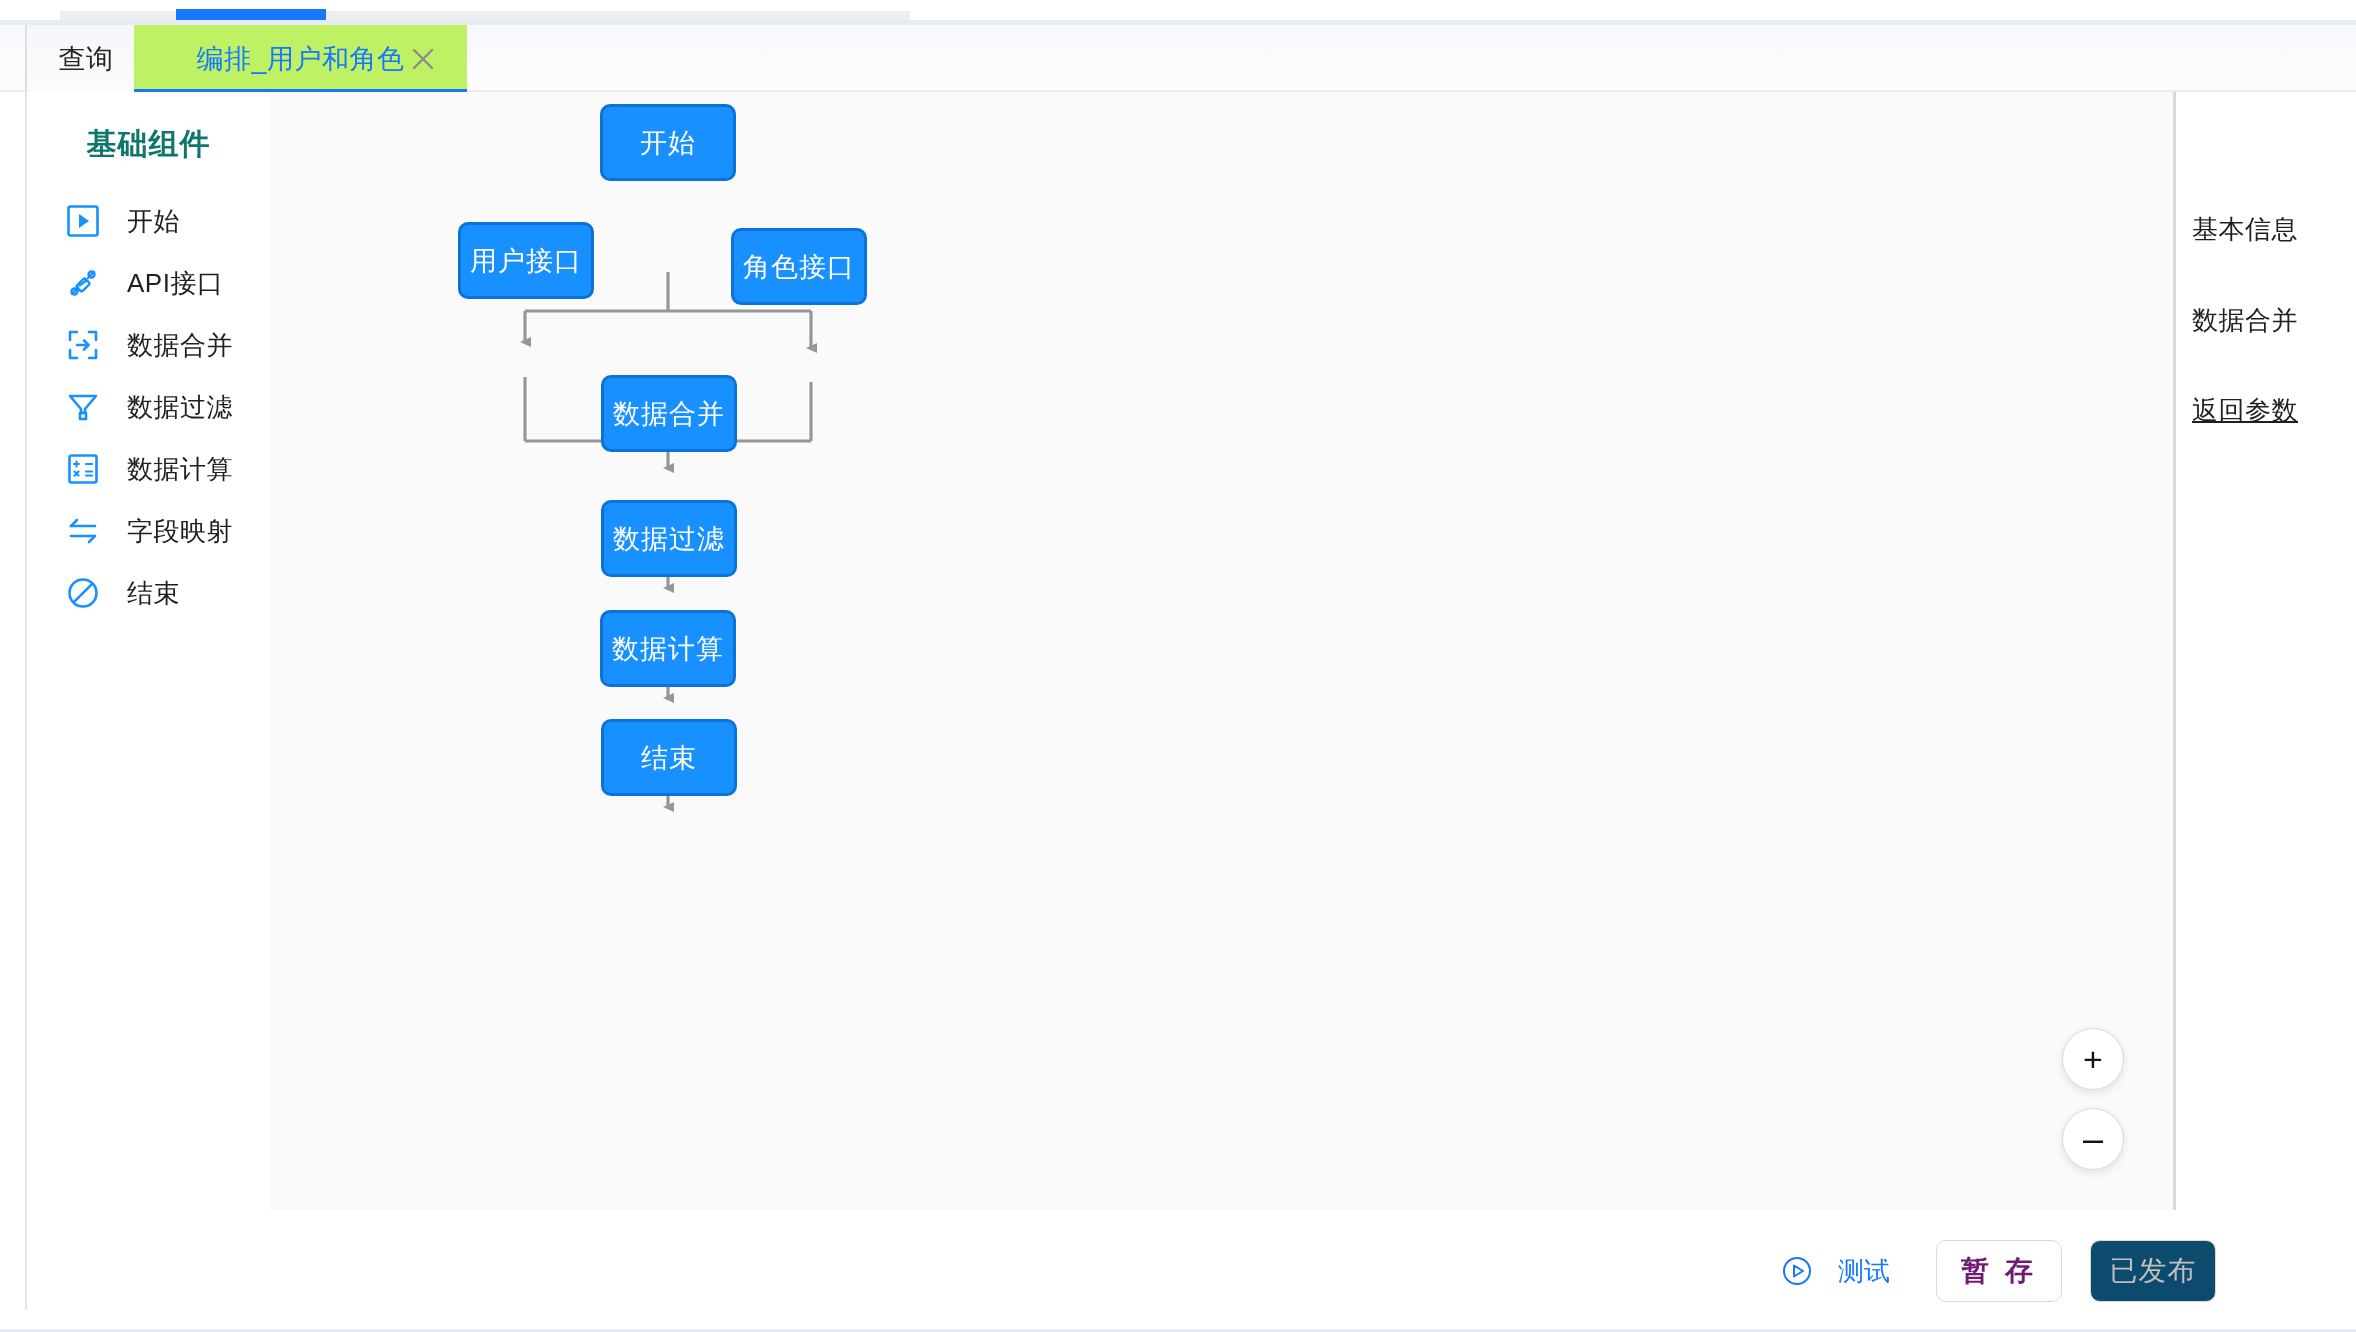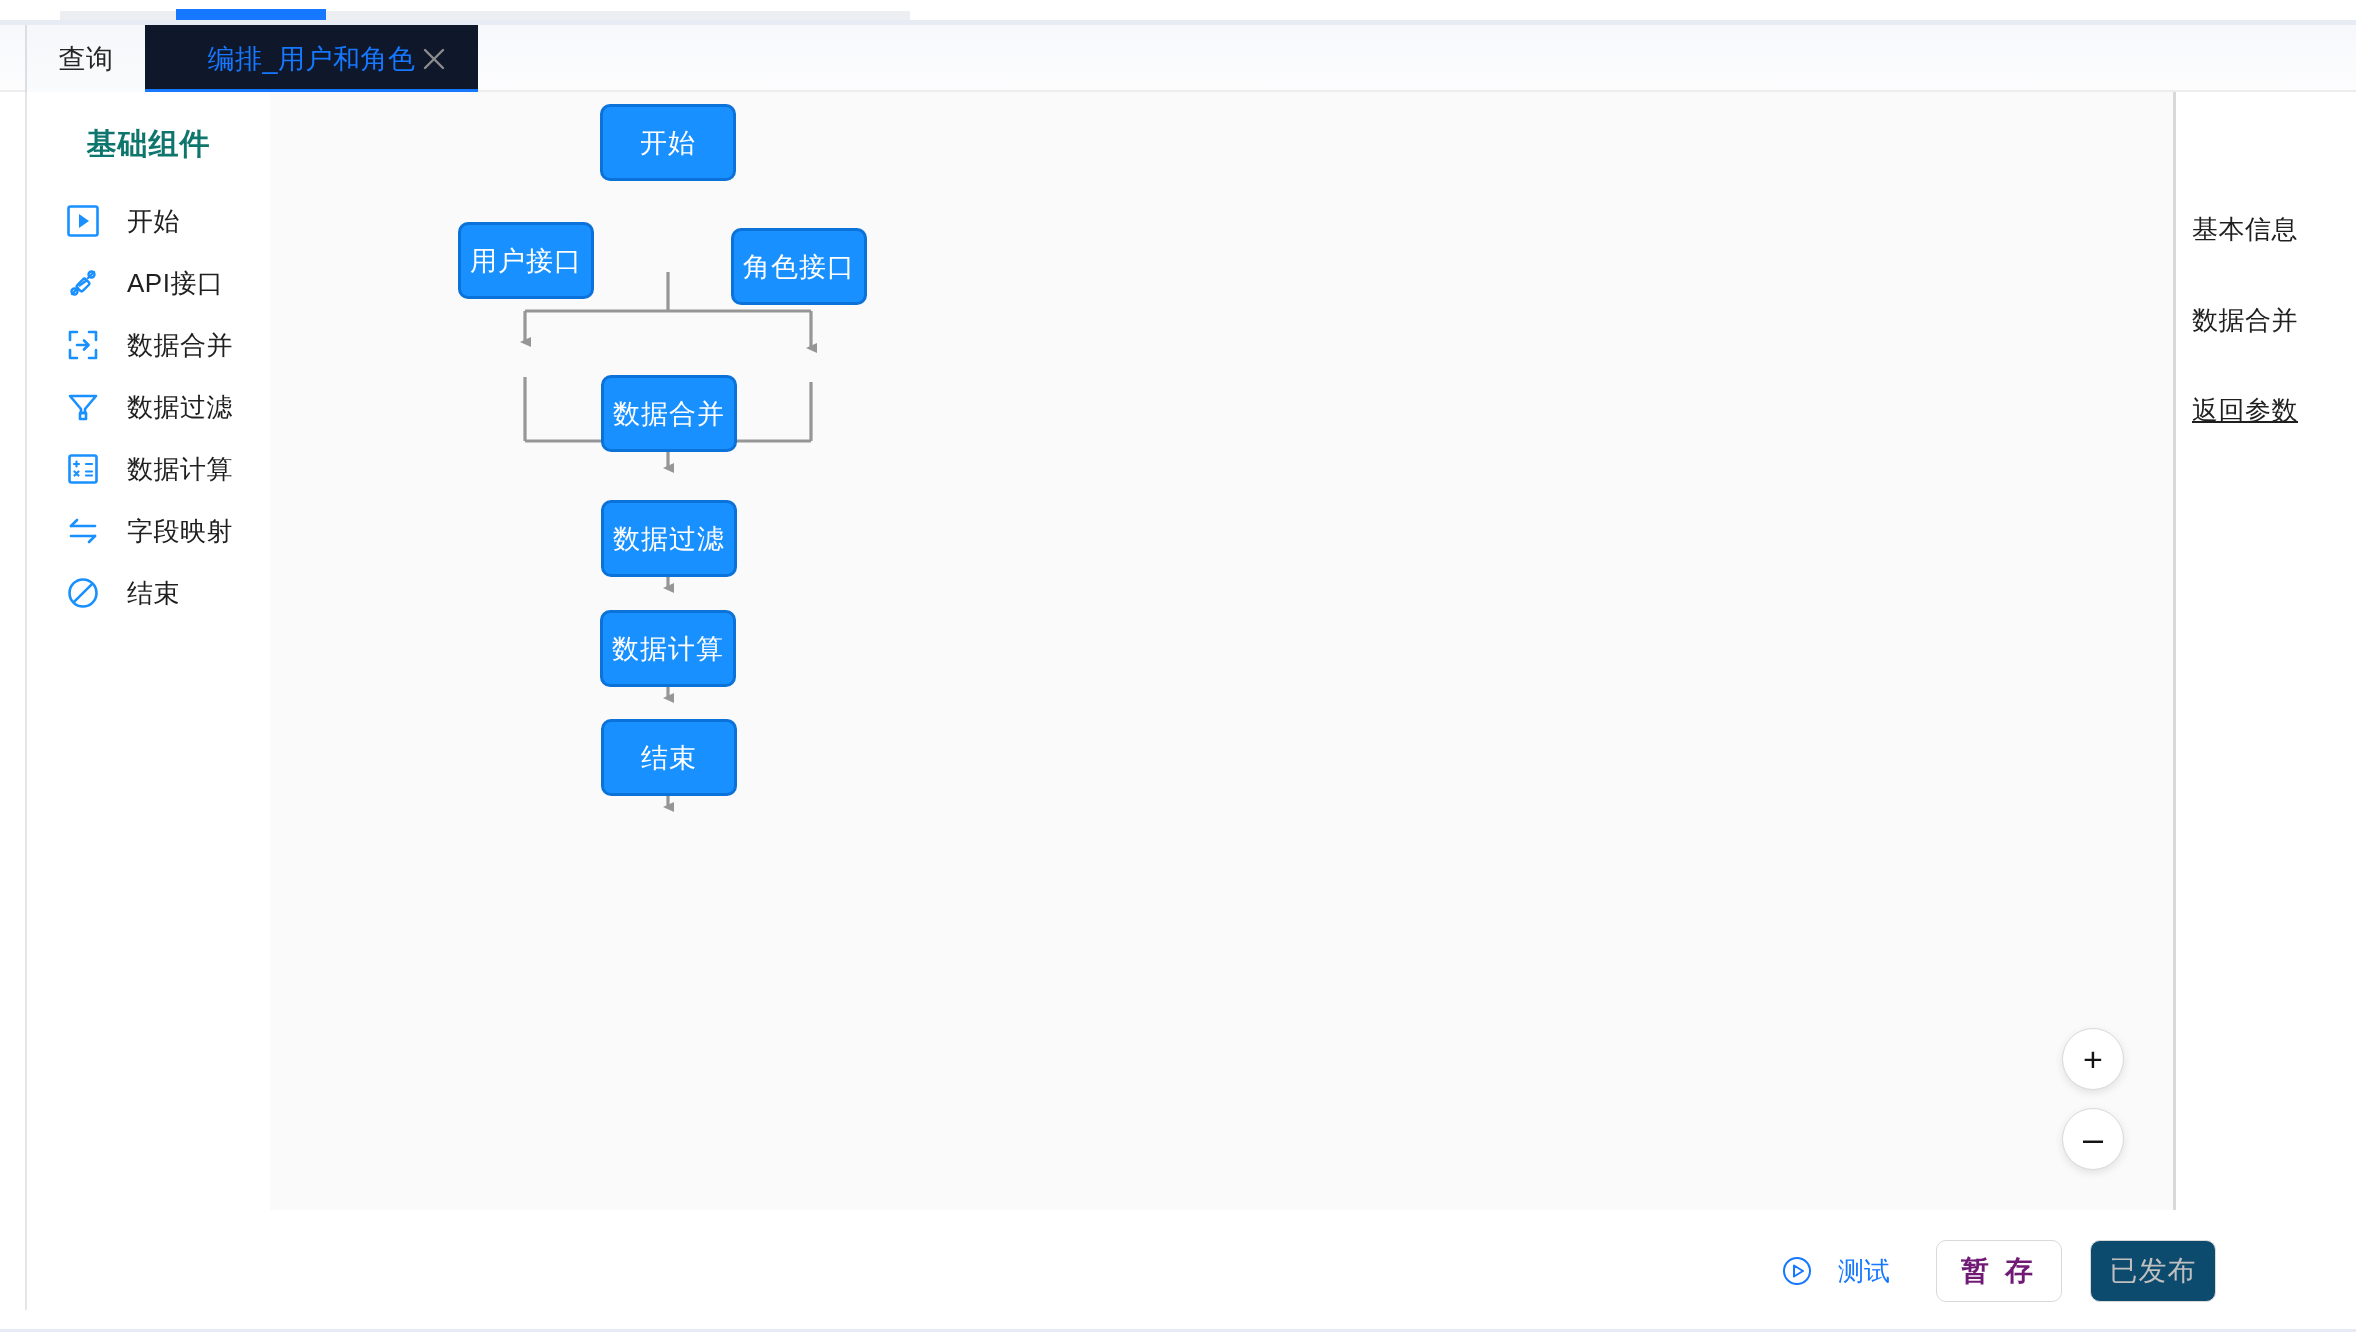--- a/index.html
+++ b/index.html
@@ -51,22 +51,22 @@
     box-sizing: border-box;
     font-size: 27px; letter-spacing: 0.5px;
     color: #262626;
     cursor: pointer;
   }
   .tab-inactive {
     left: 27px; width: 118px;
     background: linear-gradient(#f5f7fa, #fafbfc);
   }
   .tab-active {
-    left: 145px; width: 333px;
-    background: #0f172a;
+    left: 134px; width: 333px;
+    background: #bef264;
     color: #1677ff;
   }
   .tab-active .tab-underline {
     position: absolute; left: 0; bottom: -2px; width: 333px; height: 5px;
     background: #1677ff;
   }
   .tab-label { padding: 0 4px; }
   .tab-close {
     position: absolute; right: 30px; top: 50%; transform: translateY(-50%);
     width: 28px; height: 28px; cursor: pointer;

